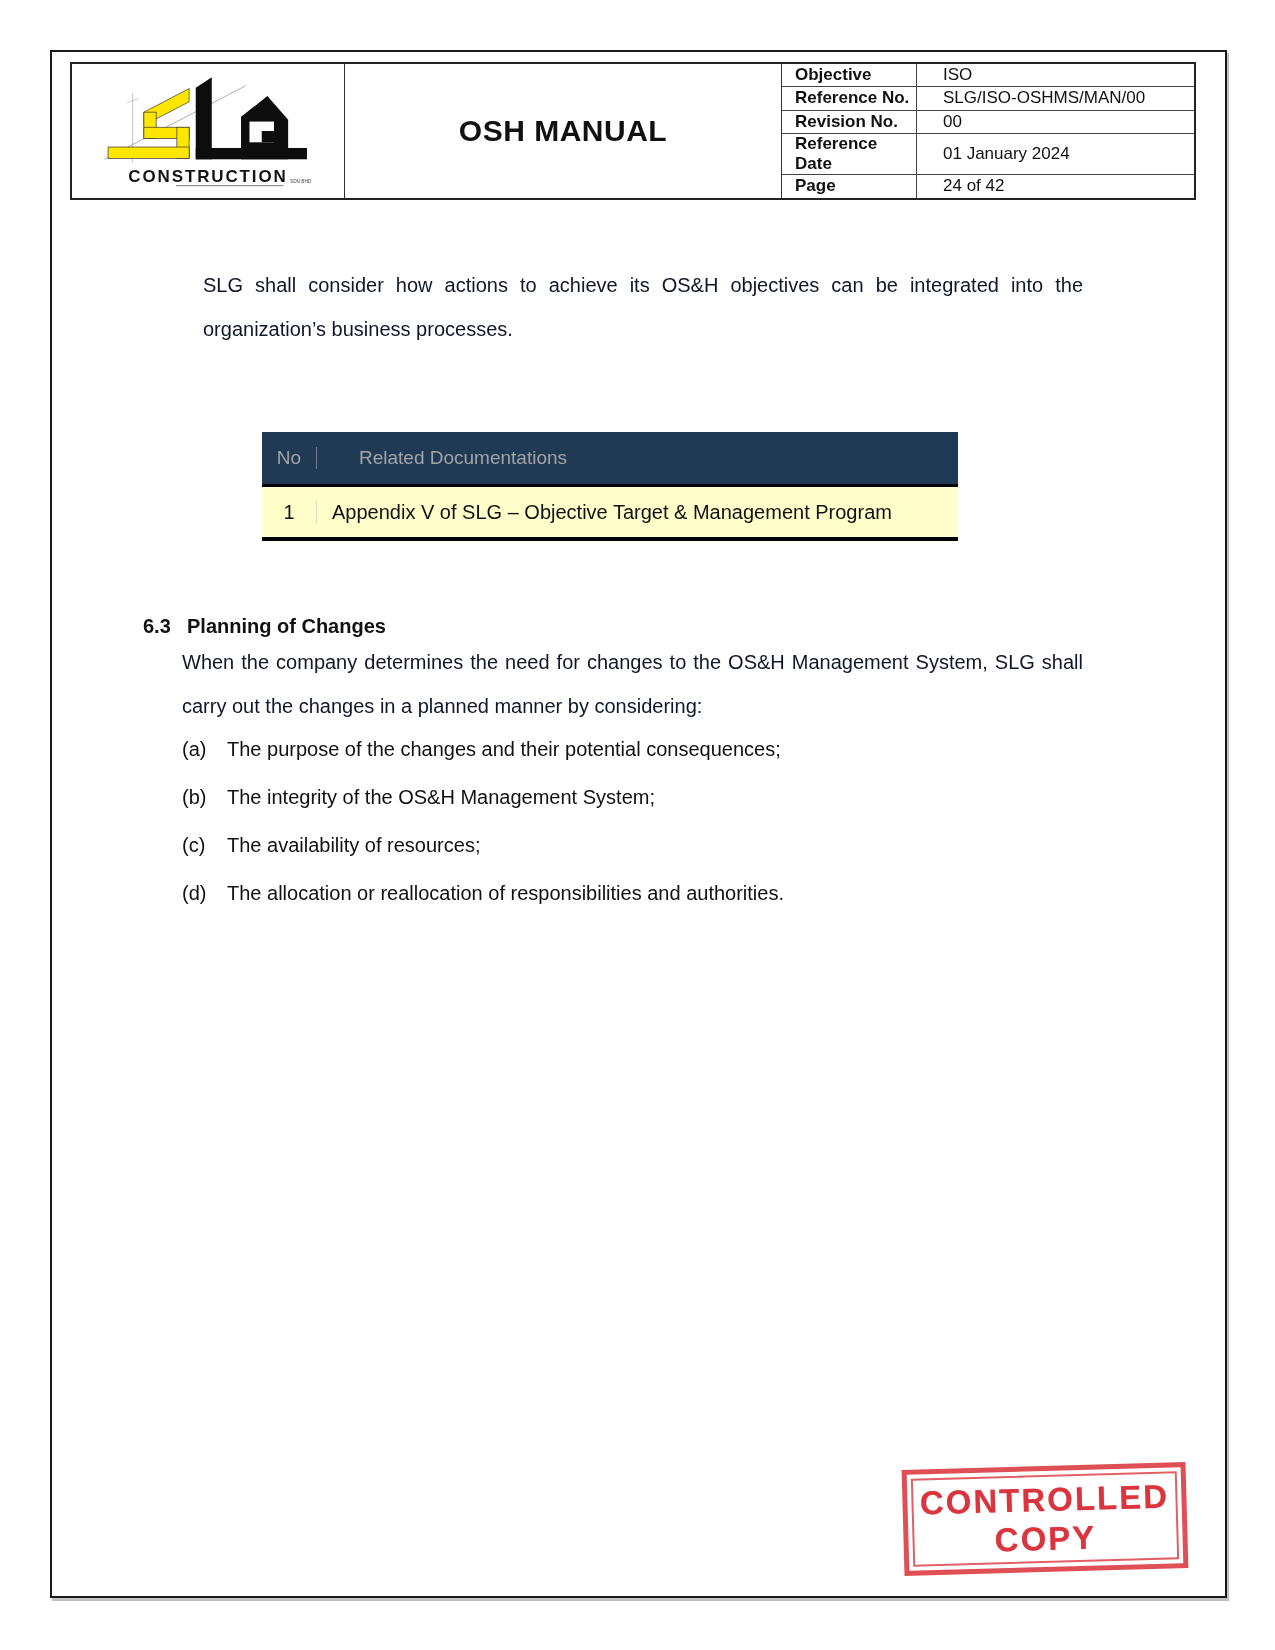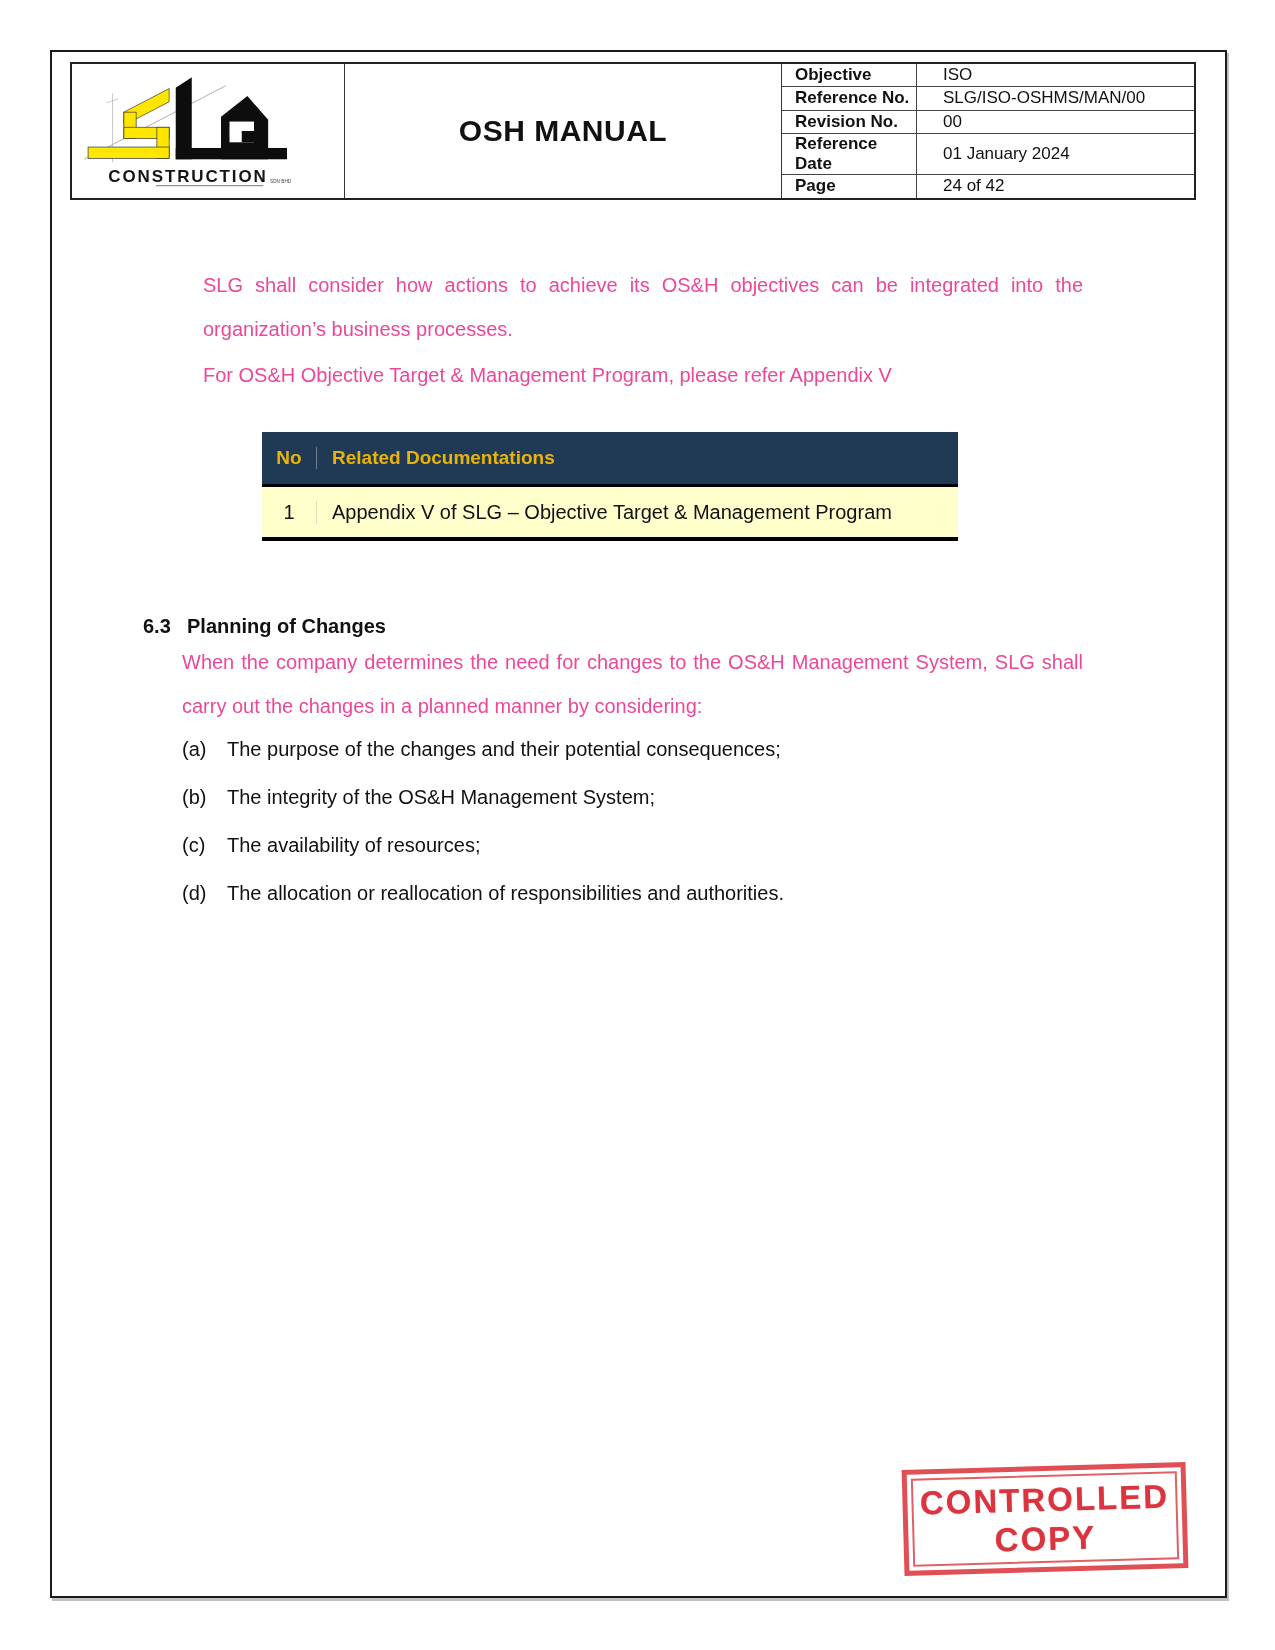--- a/index.html
+++ b/index.html
@@ -9,39 +9,39 @@
 
   
   .page-frame { position:absolute; left:50px; top:50px; width:1177px; height:1548px;
     border:2px solid #1a1a1a; box-shadow:2px 3px 0 rgba(140,140,140,.55); }
 
   
   .header-table { position:absolute; left:70px; top:62px; width:1126px; height:138px;
     border:2px solid #222; display:grid;
     grid-template-columns:272px 438px 134px 1fr; grid-template-rows:repeat(5,1fr);
     background:#fff; }
-  .logo-cell { grid-column:1; grid-row:1/6; display:flex; align-items:center; justify-content:flex-start; }
+  .logo-cell { grid-column:1; grid-row:1/6; display:flex; align-items:center; justify-content:center; }
   .title-cell { grid-column:2; grid-row:1/6; border-left:1.5px solid #333; border-right:1.5px solid #333;
     display:flex; align-items:center; justify-content:center; }
   .doc-title { font-size:30px; font-weight:bold; letter-spacing:.5px; }
   .label-cell { grid-column:3; border-bottom:1.5px solid #444; font-weight:bold; font-size:17px;
     display:flex; align-items:center; padding-left:13px; }
   .value-cell { grid-column:4; border-left:1.5px solid #444; border-bottom:1.5px solid #444;
     font-size:17px; display:flex; align-items:center; padding-left:26px; white-space:nowrap; }
   .row5 { border-bottom:none; }
 
   
-  .para { position:absolute; font-size:20px; line-height:44px; text-align:justify; color:#ec4899; }
+  .para { position:absolute; font-size:20px; line-height:44px; text-align:justify; color:#0f172a; }
   .p1 { left:203px; top:263px; width:880px; }
   .p2 { left:203px; top:353px; width:900px; text-align:left; }
 
   
   .doc-table { position:absolute; left:262px; top:432px; width:696px; border-bottom:4px solid #000; }
-  .doc-head { display:flex; background:#203a55; color:#eab308; font-weight:bold; font-size:19px;
-    height:55px; align-items:center; border-bottom:3px solid #000; }
+  .doc-head { display:flex; background:#203a55; color:#a3a3a3; font-weight:normal; font-size:19px;
+    height:55px; align-items:center; border-bottom:3px solid #000;gap:27px; }
   .doc-head .c-no { width:55px; text-align:center; border-right:1px solid rgba(255,255,255,.35); }
   .doc-head .c-doc { flex:1; padding-left:15px; }
   .doc-row { display:flex; background:#FFFFCC; font-size:20px; height:50px; align-items:center; color:#111; }
   .doc-row .c-no { width:55px; text-align:center; border-right:1px solid rgba(120,120,120,.25); }
   .doc-row .c-doc { flex:1; padding-left:15px; white-space:nowrap; }
 
   
   .sec-heading { position:absolute; left:143px; top:612px; font-size:20px; font-weight:bold;
     display:flex; line-height:28px; }
   .sec-heading .num { width:44px; }
@@ -110,21 +110,20 @@
     <div class="value-cell" style="grid-row:2">SLG/ISO-OSHMS/MAN/00</div>
     <div class="label-cell" style="grid-row:3">Revision No.</div>
     <div class="value-cell" style="grid-row:3">00</div>
     <div class="label-cell" style="grid-row:4">Reference Date</div>
     <div class="value-cell" style="grid-row:4">01 January 2024</div>
     <div class="label-cell row5" style="grid-row:5">Page</div>
     <div class="value-cell row5" style="grid-row:5">24 of 42</div>
   </div>
 
   <div class="para p1">SLG shall consider how actions to achieve its OS&amp;H objectives can be integrated into the organization’s business processes.</div>
-  <div class="para p2">For OS&amp;H Objective Target &amp; Management Program, please refer Appendix V</div>
 
   <div class="doc-table">
     <div class="doc-head">
       <div class="c-no">No</div>
       <div class="c-doc">Related Documentations</div>
     </div>
     <div class="doc-row">
       <div class="c-no">1</div>
       <div class="c-doc">Appendix V of SLG – Objective Target &amp; Management Program</div>
     </div>

